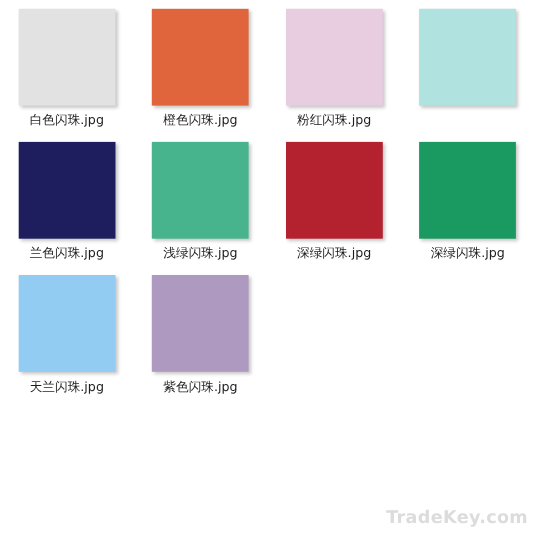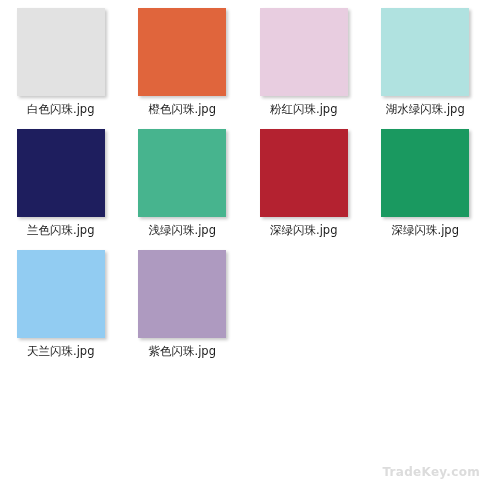--- a/index.html
+++ b/index.html
@@ -74,21 +74,21 @@
     color: #1d1d1d;
     text-align: center;
     white-space: nowrap;
     letter-spacing: 0px;
   }
 
   #watermark {
     position: absolute;
     right: 6px;
     bottom: 6px;
-    font-size: 12px;
+    font-size: 16px;
     font-weight: bold;
     letter-spacing: 0.3px;
     color: #dcdcdc;
     font-family: "DejaVu Sans", "Liberation Sans", sans-serif;
     z-index: 5;
     user-select: none;
   }
 </style>
 </head>
 <body>
@@ -101,21 +101,20 @@
     <div class="file-cell">
       <div class="thumb" style="background: rgb(224, 101, 60);"></div>
       <div class="file-label">橙色闪珠.jpg</div>
     </div>
     <div class="file-cell">
       <div class="thumb" style="background: rgb(232, 205, 224);"></div>
       <div class="file-label">粉红闪珠.jpg</div>
     </div>
     <div class="file-cell">
       <div class="thumb" style="background: rgb(176, 226, 224);"></div>
-      <div class="file-label">湖水绿闪珠.jpg</div>
     </div>
     <div class="file-cell">
       <div class="thumb" style="background: rgb(30, 30, 94);"></div>
       <div class="file-label">兰色闪珠.jpg</div>
     </div>
     <div class="file-cell">
       <div class="thumb" style="background: rgb(71, 180, 142);"></div>
       <div class="file-label">浅绿闪珠.jpg</div>
     </div>
     <div class="file-cell">

